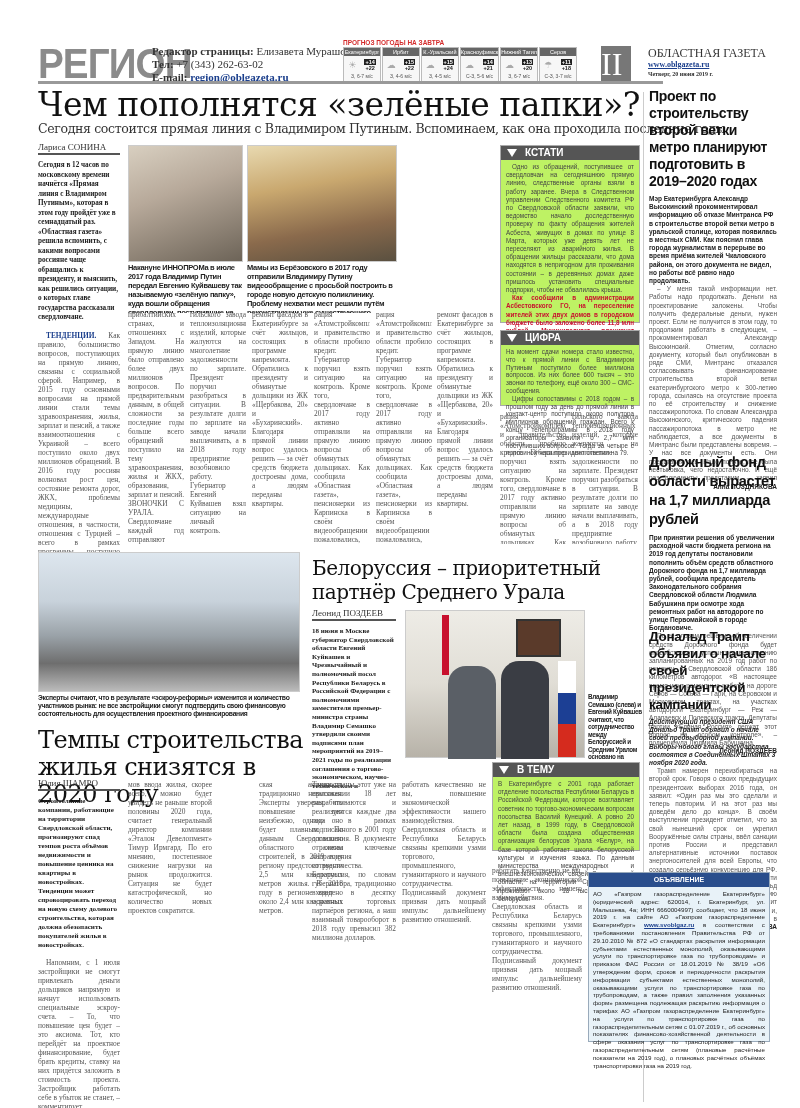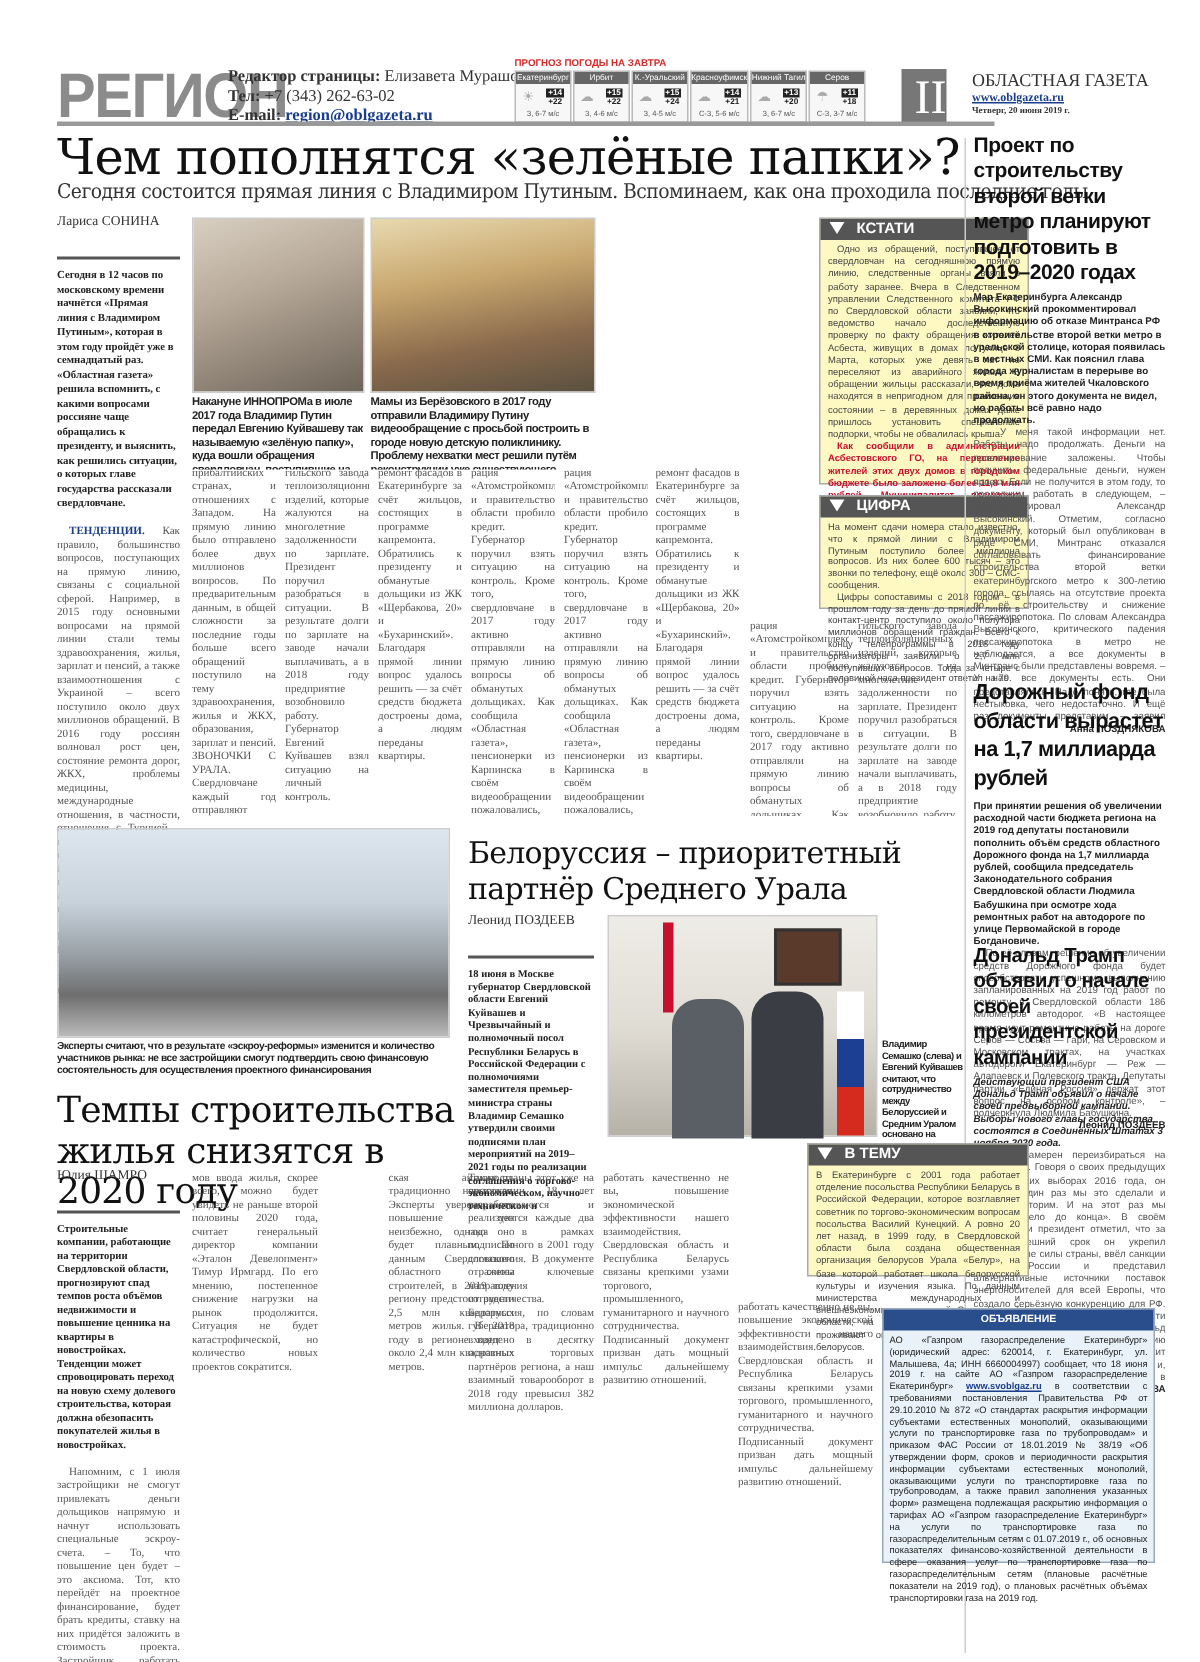--- a/index.html
+++ b/index.html
@@ -18,41 +18,41 @@
   #weather .wt { font-family: "Liberation Sans", sans-serif; font-weight: bold; font-size: 6.5px; color: #d42b2b; }
   #weather .cells { display: flex; margin-top: 1px; }
   #weather .cell { flex: 1; border: 1px solid #bbb; margin-right: 1px; background: #f7f7f7; }
   #weather .city { background: #666; color: #fff; font-family: "Liberation Sans", sans-serif; font-size: 5.5px; text-align: center; height: 8px; line-height: 8px; }
   #weather .mid { display: flex; align-items: center; justify-content: space-around; height: 17px; }
   #weather .ico { font-size: 9px; color: #aaa; }
   #weather .temps { display: flex; flex-direction: column; align-items: center; font-family: "Liberation Sans", sans-serif; font-size: 5.5px; font-weight: bold; }
   #weather .night { background: #222; color: #fff; padding: 0 1px; }
   #weather .wind { font-family: "Liberation Sans", sans-serif; font-size: 5px; text-align: center; color: #555; height: 8px; }
 
-  #page-num { left: 601px; top: 46px; width: 30px; height: 36px; background: #777; color: #fff; font-family: "Liberation Serif", serif; font-size: 32px; text-align: right; line-height: 36px; }
+  #page-num { left: 601px; top: 46px; width: 30px; height: 36px; background: #777; color: #fff; font-family: "Liberation Serif", serif; font-size: 32px; text-align: left; line-height: 36px; }
   #paper-name { left: 648px; top: 46px; font-family: "Liberation Serif", serif; font-size: 12px; color: #333; }
   #paper-url { left: 648px; top: 60px; font-family: "Liberation Serif", serif; font-size: 8px; color: #1a3e8c; text-decoration: underline; font-weight: bold; }
   #paper-date { left: 648px; top: 71px; font-family: "Liberation Serif", serif; font-size: 6px; font-weight: bold; color: #333; }
 
   
   #h-main { left: 38px; top: 85px; font-family: "DejaVu Serif", serif; font-size: 33px; color: #111; letter-spacing: -0.5px; }
   #h-sub { left: 38px; top: 120px; font-family: "DejaVu Serif", serif; font-size: 13.5px; color: #333; letter-spacing: -0.4px; transform: scaleX(0.93); transform-origin: left; white-space: nowrap; }
 
-  .byline { font-family: "Liberation Serif", serif; font-size: 9px; color: #333; border-bottom: 2px solid #555; padding-bottom: 19px; }
+  .byline { font-family: "Liberation Serif", serif; font-size: 9px; color: #333; border-bottom: 2px solid #555; padding-bottom: 1px; }
   .lead { font-family: "Liberation Serif", serif; font-weight: bold; font-size: 8px; line-height: 9.8px; color: #222; }
   .body { font-family: "Liberation Serif", serif; font-size: 7.4px; line-height: 9px; color: #555; text-align: justify; }
   .body .kw { color: #1a3e8c; font-weight: bold; }
   .caption { font-family: "Liberation Sans", sans-serif; font-weight: bold; font-size: 7.5px; line-height: 9px; color: #222; letter-spacing: -0.3px; }
 
   .photo { background: linear-gradient(160deg, #d8cfc0 0%, #b7a99a 40%, #6d6458 100%); border: 1px solid #ccc; }
   .photo2 { background: linear-gradient(170deg, #e8d9b0 0%, #c9a86f 35%, #8a6a4c 70%, #5a5040 100%); }
   .photo3 { background: linear-gradient(180deg, #dde6ee 0%, #c8d2db 35%, #9aa2a8 60%, #6e6e6e 80%, #bbb 100%); }
   .photo4 { background: linear-gradient(180deg, #eeece6 0%, #e0ddd5 50%, #b7b2a8 100%); }
 
-  .box { border: 1px solid #aaa; background: #fef9c3; margin-left: 46px; }
+  .box { border: 1px solid #aaa; background: #bef264; }
   .box-head { background: #555; color: #fff; font-family: "Liberation Sans", sans-serif; font-weight: bold; font-size: 10px; height: 14px; line-height: 14px; padding-left: 6px; }
   .box-head .tri { display: inline-block; width: 0; height: 0; border-left: 5px solid transparent; border-right: 5px solid transparent; border-top: 8px solid #fff; margin-right: 8px; vertical-align: middle; }
   .box-body { font-family: "Liberation Sans", sans-serif; font-size: 6.3px; line-height: 8.2px; color: #444; padding: 3px 5px; text-align: justify; }
   .box-body .red { color: #c8102e; font-weight: bold; }
 
   .rh { font-family: "Liberation Sans", sans-serif; font-weight: bold; font-size: 15px; line-height: 18px; color: #111; letter-spacing: -0.3px; }
   .rlead { font-family: "Liberation Sans", sans-serif; font-weight: bold; font-size: 6.5px; line-height: 8.2px; color: #222; }
   .rbody { font-family: "Liberation Sans", sans-serif; font-size: 6.5px; line-height: 8.2px; color: #555; text-align: justify; }
   .rsig { font-family: "Liberation Sans", sans-serif; font-weight: bold; font-size: 6.5px; text-align: right; color: #222; }
 

